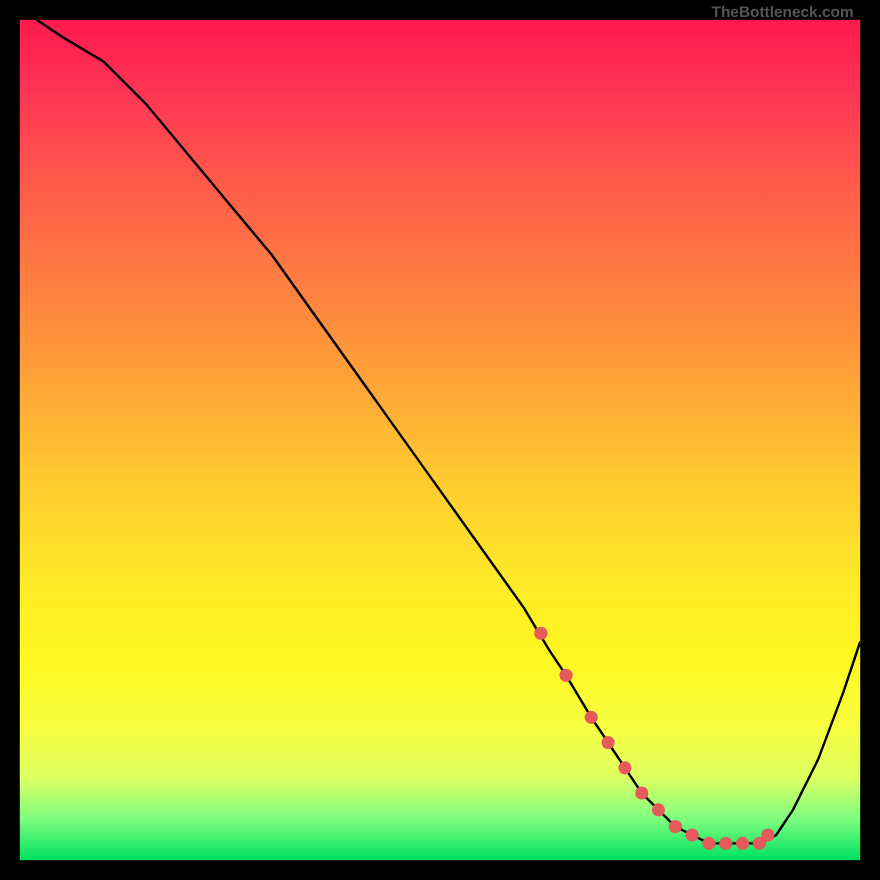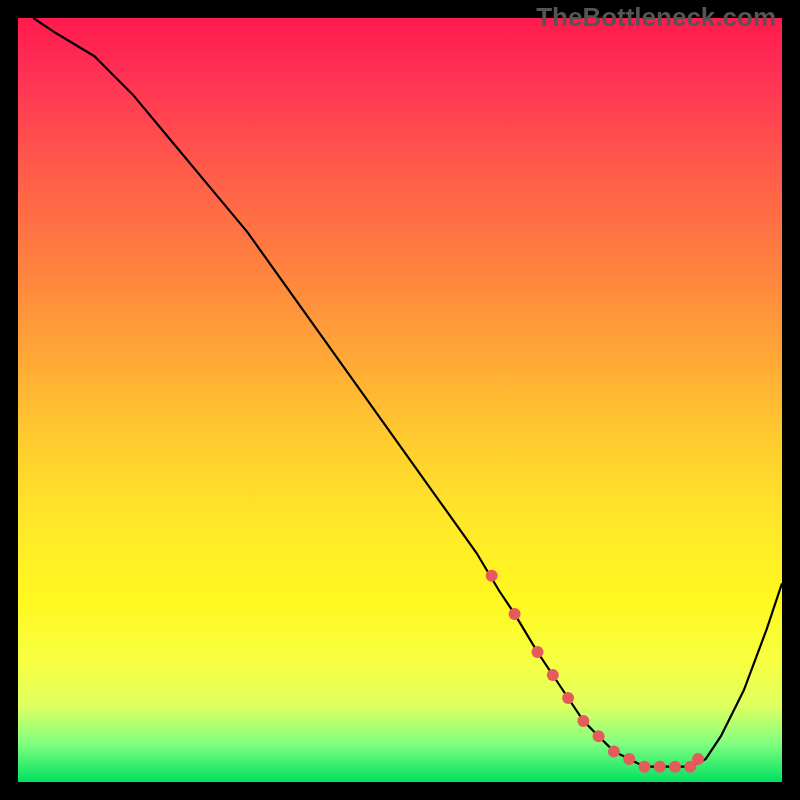--- a/index.html
+++ b/index.html
@@ -28,21 +28,21 @@
       #f8ff40 84%,
       #e0ff60 90%,
       #80ff80 95%,
       #00e060 100%
     );
   }
   .watermark {
     position: absolute;
     top: 2px;
     right: 24px;
-    font-size: 26px;
+    font-size: 14px;
     font-weight: bold;
     color: #555;
     z-index: 10;
   }
   svg.curve {
     position: absolute;
     left: 0;
     top: 0;
     width: 100%;
     height: 100%;

